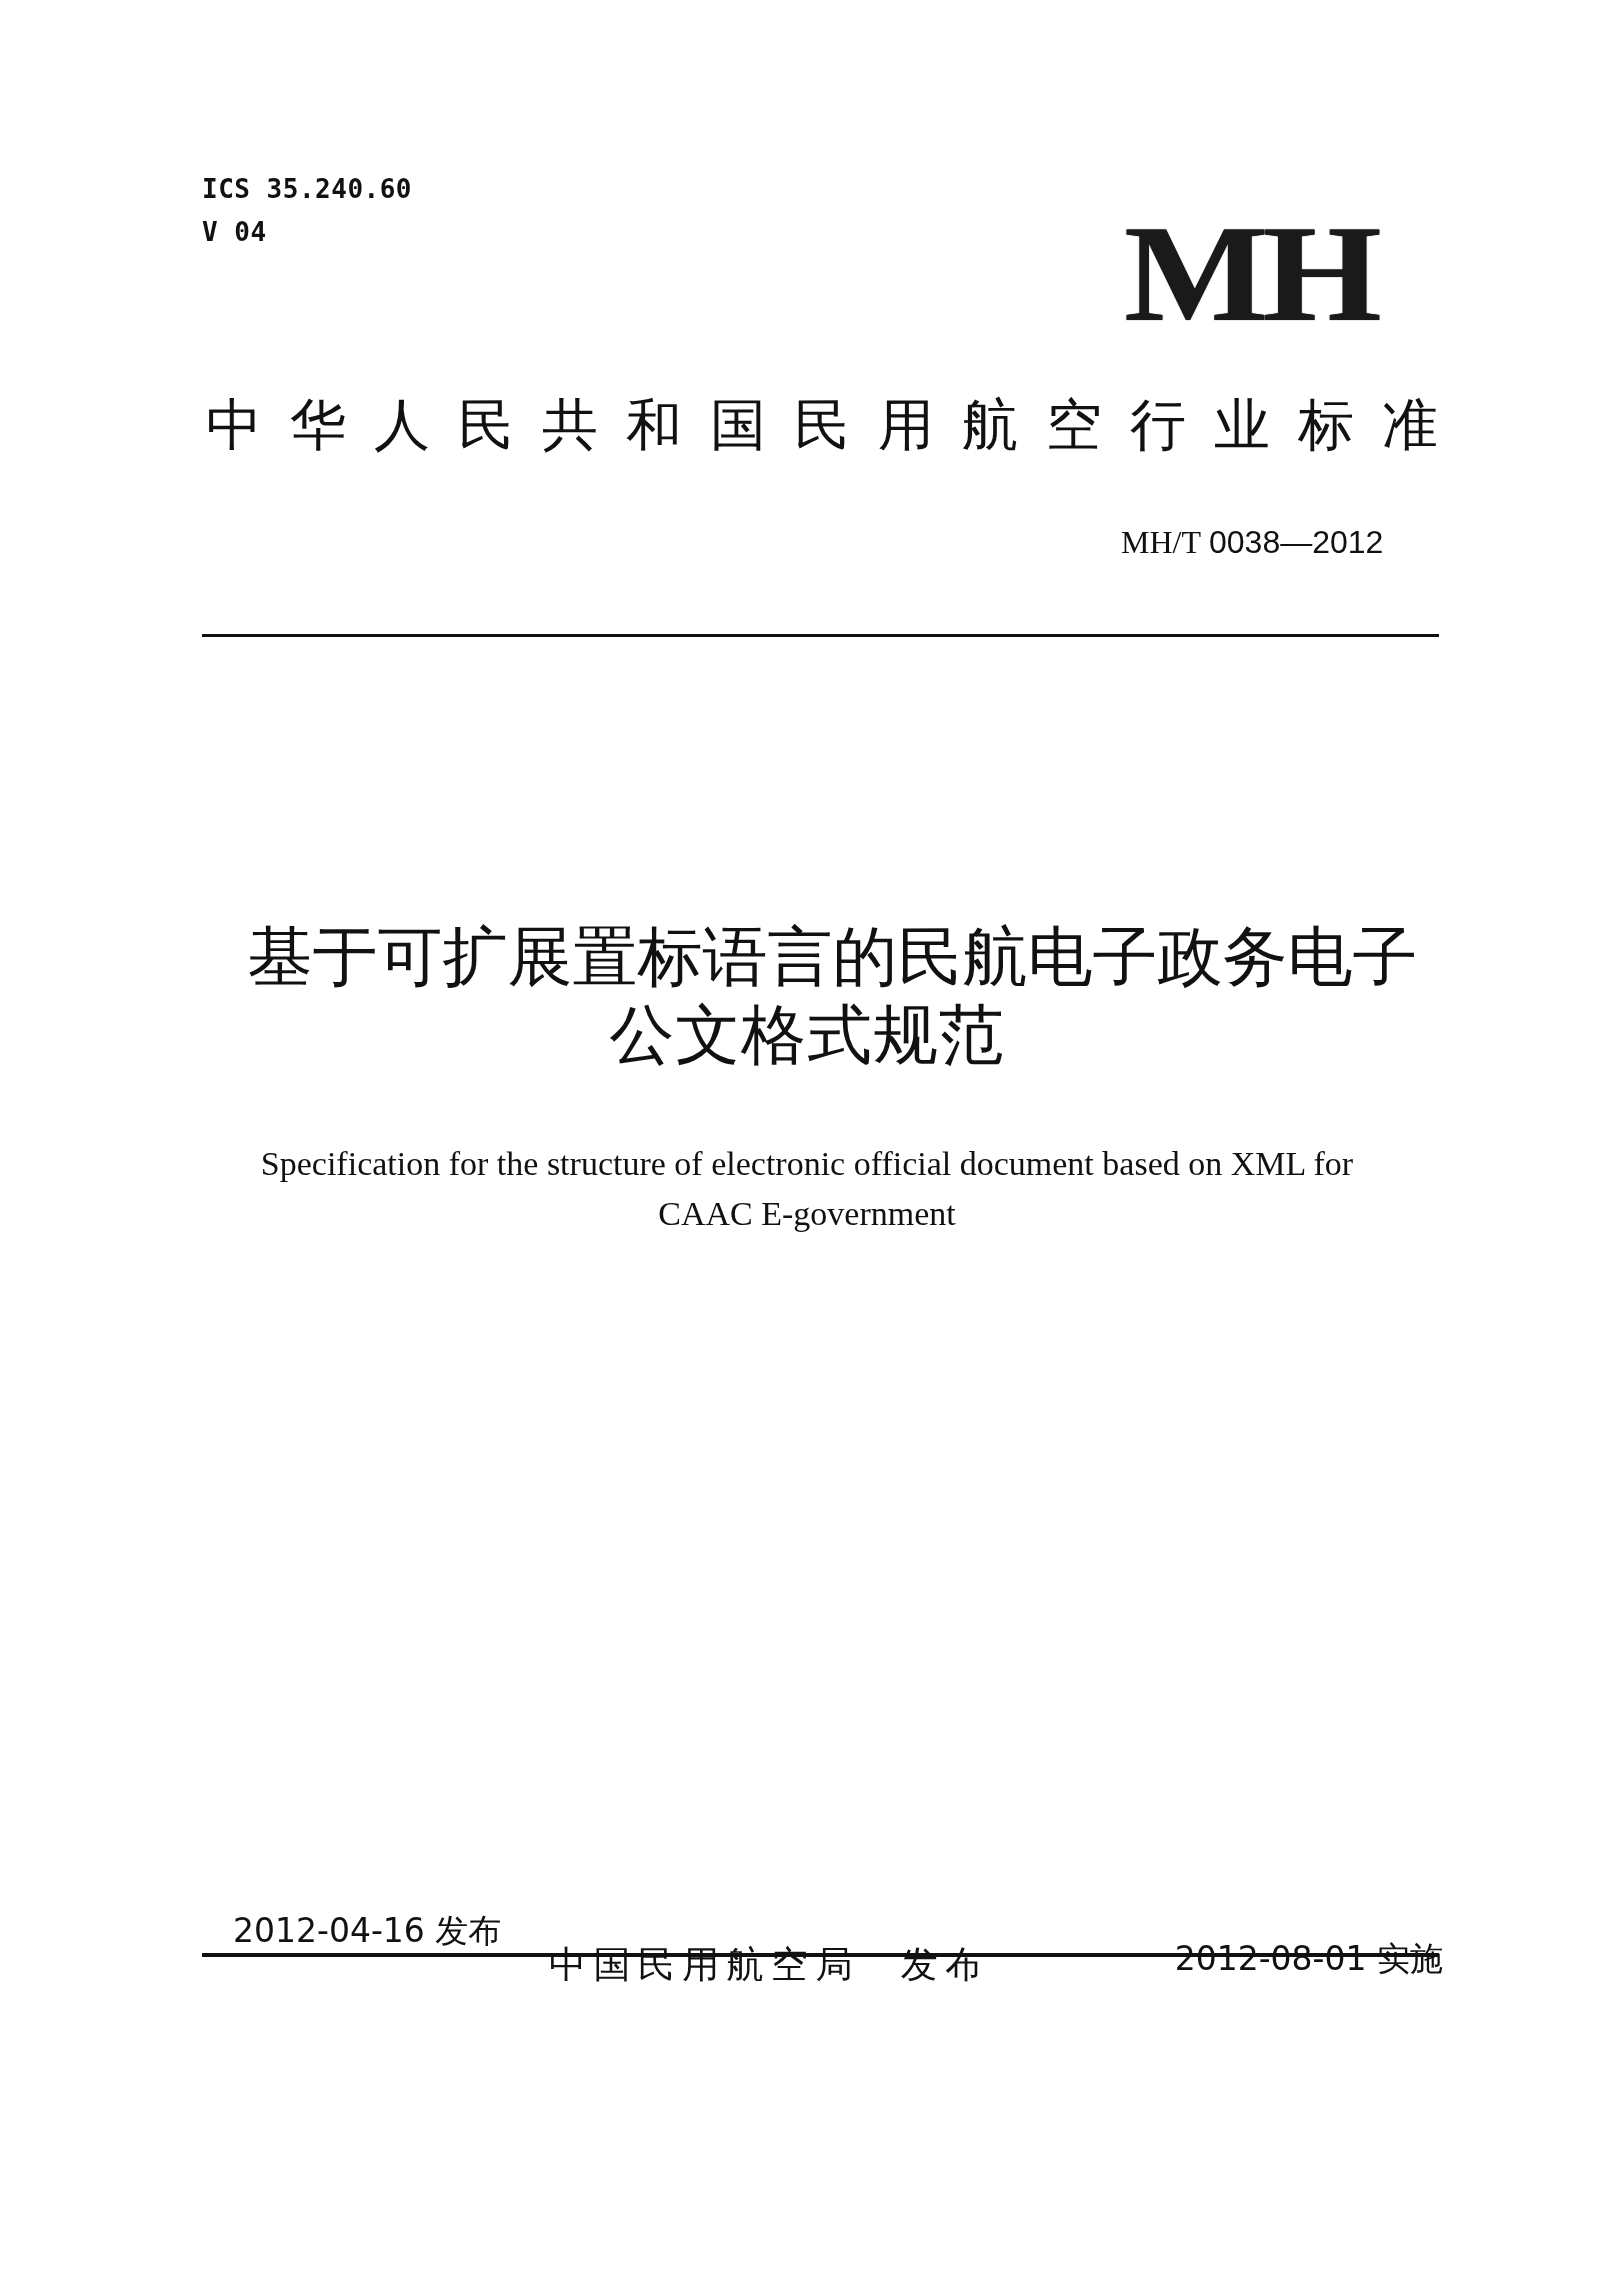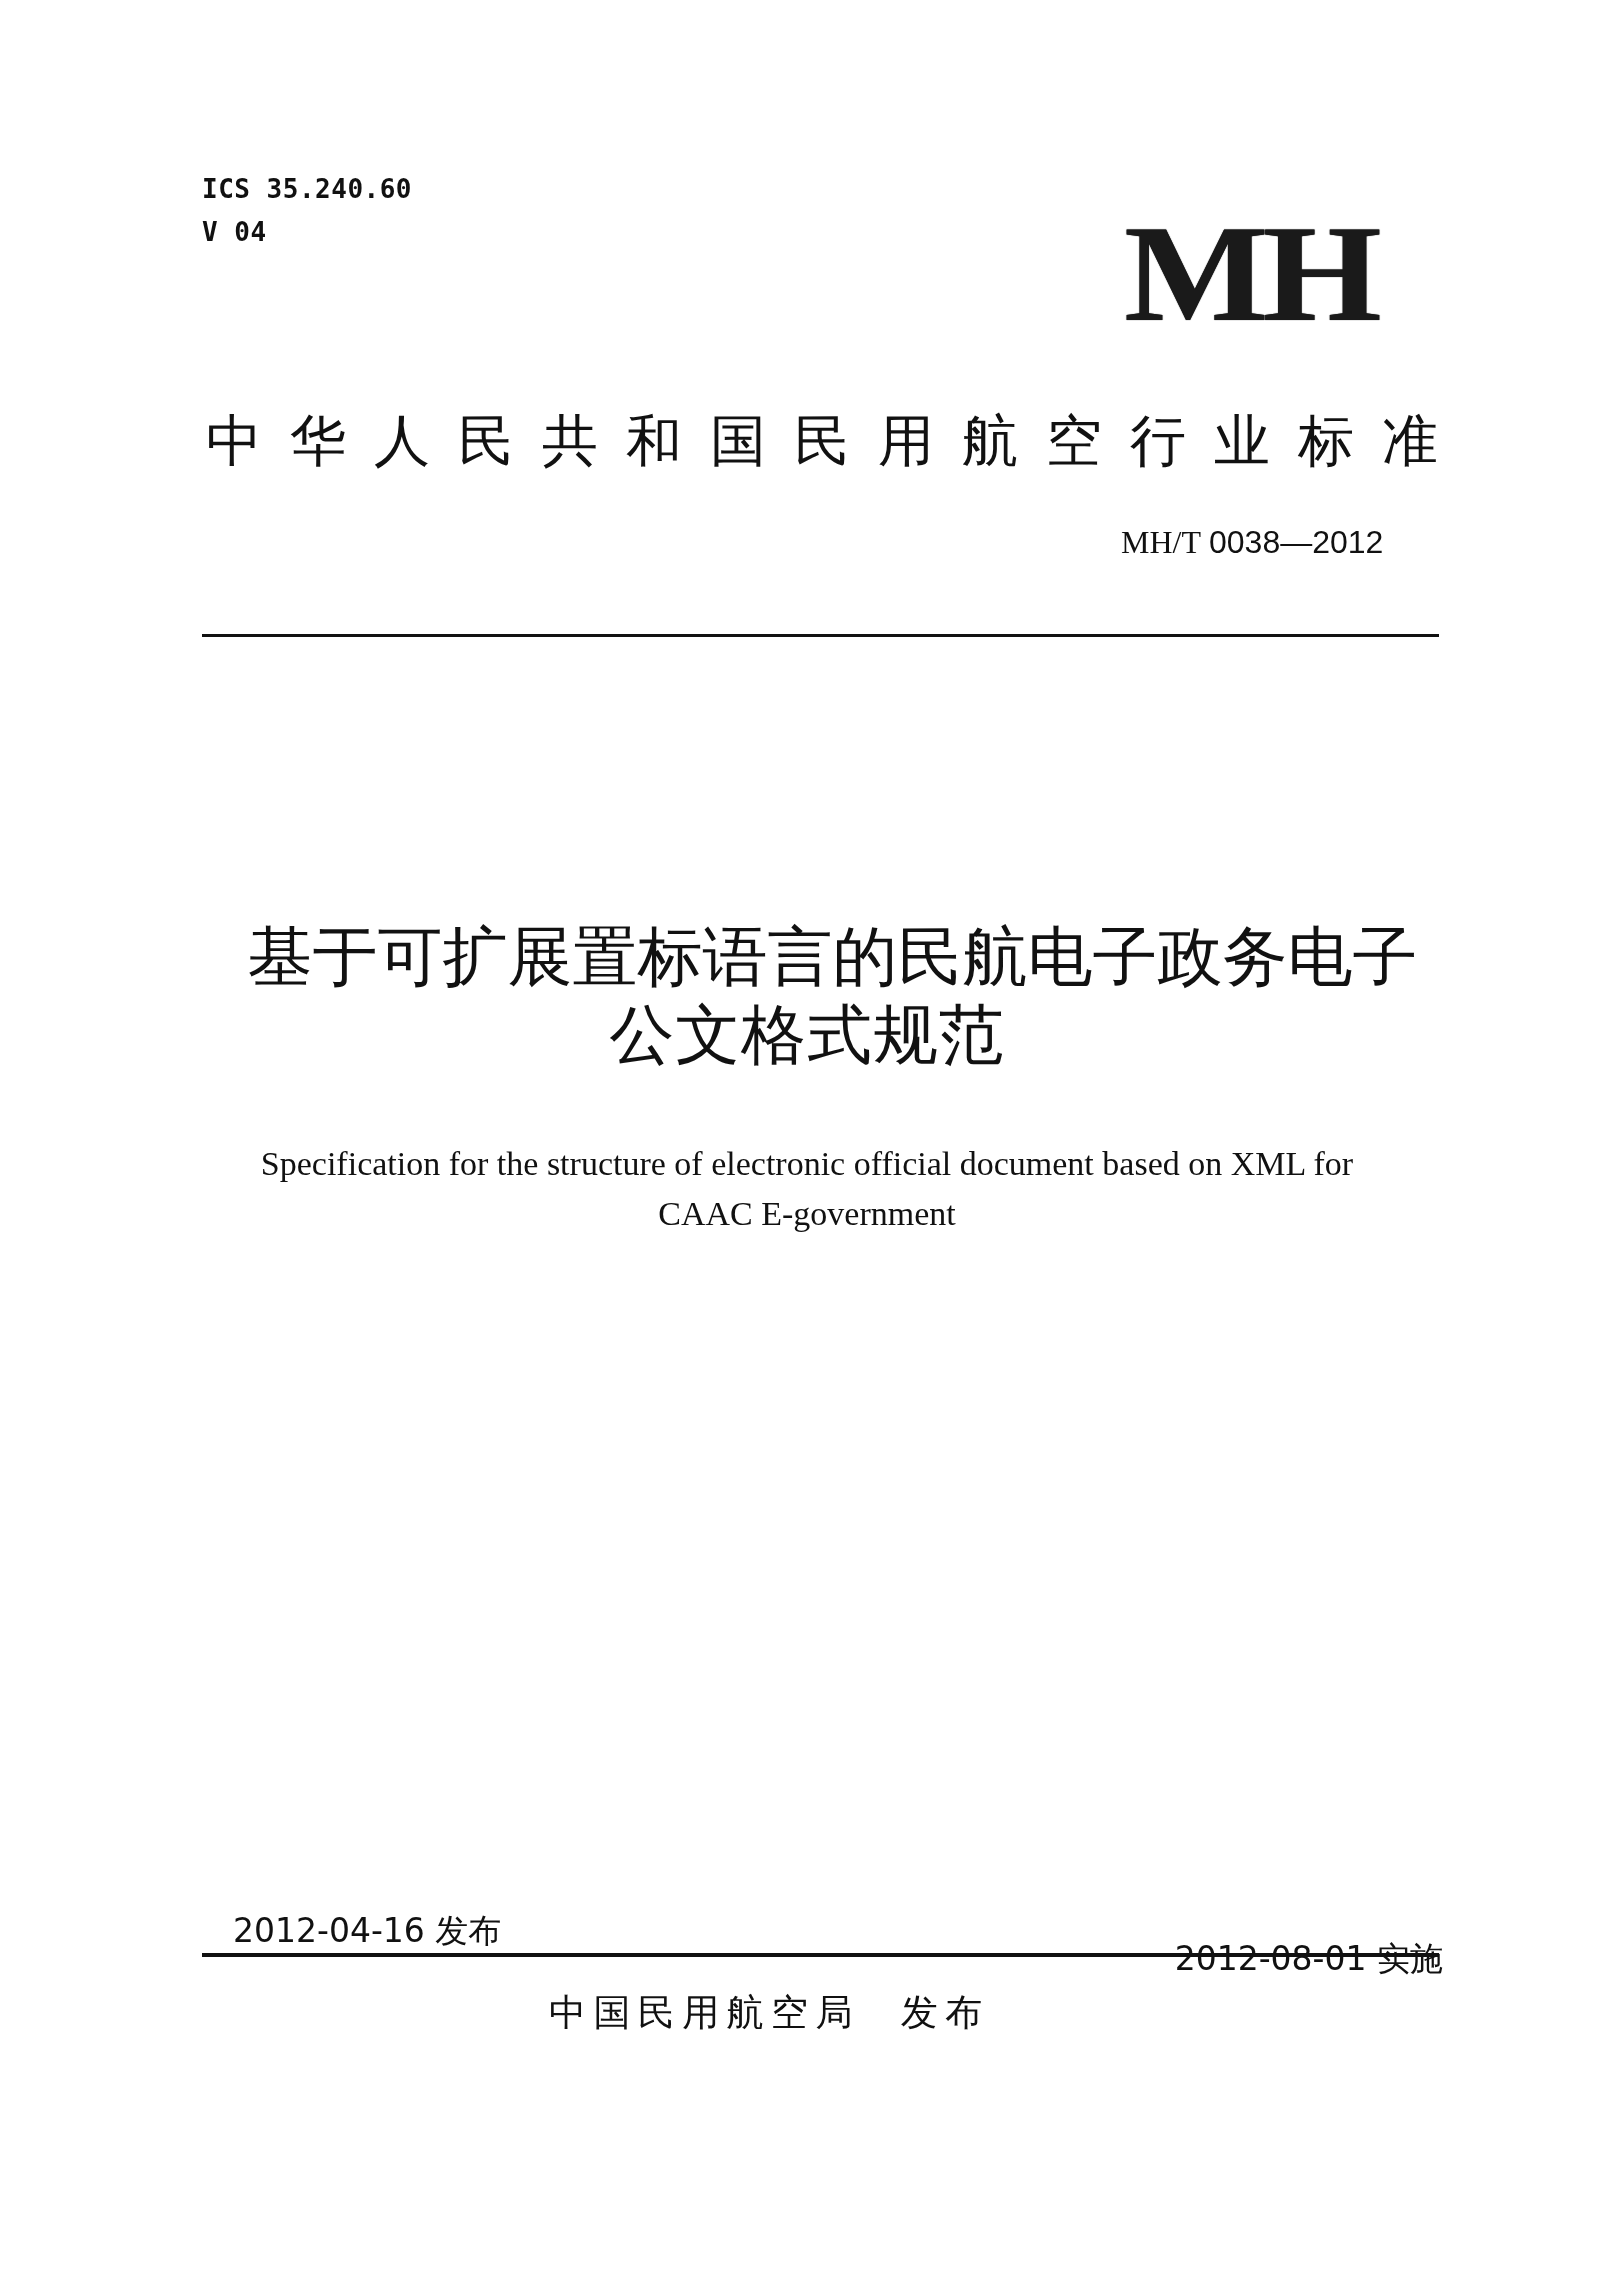--- a/index.html
+++ b/index.html
@@ -8,39 +8,39 @@
   .mono { font-family: "DejaVu Sans Mono", "Liberation Mono", monospace; }
   .sans { font-family: "DejaVu Sans", "Liberation Sans", sans-serif; }
   .serif { font-family: "Liberation Serif", "DejaVu Serif", serif; }
 
   #ics-block { left: 202px; top: 168px; font-size: 26px; line-height: 43px; font-weight: bold; letter-spacing: 0.5px; }
   #ics-block div { white-space: pre; }
 
   #mh-logo { left: 1124px; top: 206px; font-size: 137px; font-weight: bold; letter-spacing: -5.6px; line-height: 1; color: #1a1a1a;
     text-shadow: 0 0 0.9px #000; transform: scaleX(1.12); transform-origin: left top; }
 
-  #std-title { left: 206px; top: 404px; width: 1206px; font-size: 56px; line-height: 74px; letter-spacing: 28px; white-space: nowrap; font-weight: normal; }
+  #std-title { left: 206px; top: 388px; width: 1206px; font-size: 56px; line-height: 74px; letter-spacing: 28px; white-space: nowrap; font-weight: normal; }
 
   #std-code { left: 1121px; top: 522px; font-size: 32px; line-height: 41px; white-space: nowrap; }
   #std-code .code-prefix { font-family: Liberation Serif, serif; }
   #std-code .code-rest { font-family: "Liberation Sans", sans-serif; }
 
   #top-rule { left: 202px; top: 634px; width: 1237px; height: 2.8px; background: #111; }
 
   #cn-title { left: 139px; top: 918px; width: 1336px; text-align: center; font-size: 65px; line-height: 78px; letter-spacing: 0.9px; }
   #cn-title .line1 { display:block; text-align: center; padding-left: 51px; letter-spacing: 0px; }
   #cn-title .line2 { display:block; }
 
   #en-title { left: 139px; top: 1139px; width: 1336px; text-align: center; font-size: 34px; line-height: 50px; }
 
   #issue-date { left: 206px; top: 1909px; font-size: 33px; line-height: 43px; white-space: nowrap; margin-left: 27px; }
   #impl-date { right: 178px; top: 1909px; font-size: 33px; line-height: 43px; white-space: nowrap; margin-top: 28px; }
   #date-rule { left: 202px; top: 1953px; width: 1237px; height: 3.7px; background: #111; }
 
-  #publisher { left: 549px; top: 1989px; font-size: 37px; line-height: 48px; letter-spacing: 7.4px; white-space: pre; }
+  #publisher { left: 549px; top: 1941px; font-size: 37px; line-height: 48px; letter-spacing: 7.4px; white-space: pre; }
   #publisher .gap { display: inline-block; width: 41px; }
 </style>
 </head>
 <body>
 
 <div id="ics-block" class="abs mono">
   <div>ICS 35.240.60</div>
   <div>V 04</div>
 </div>
 

